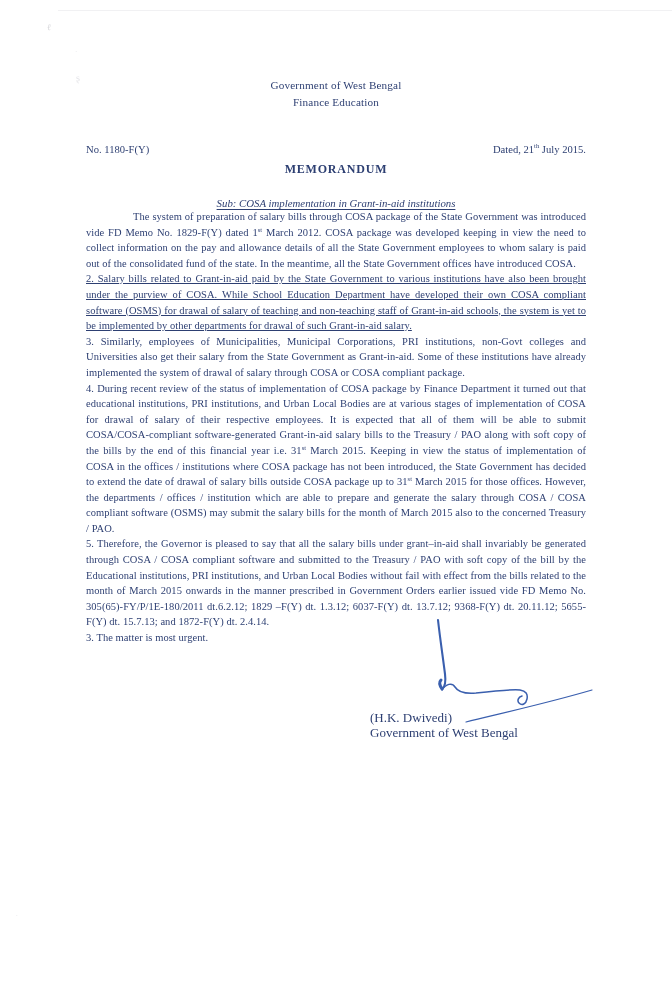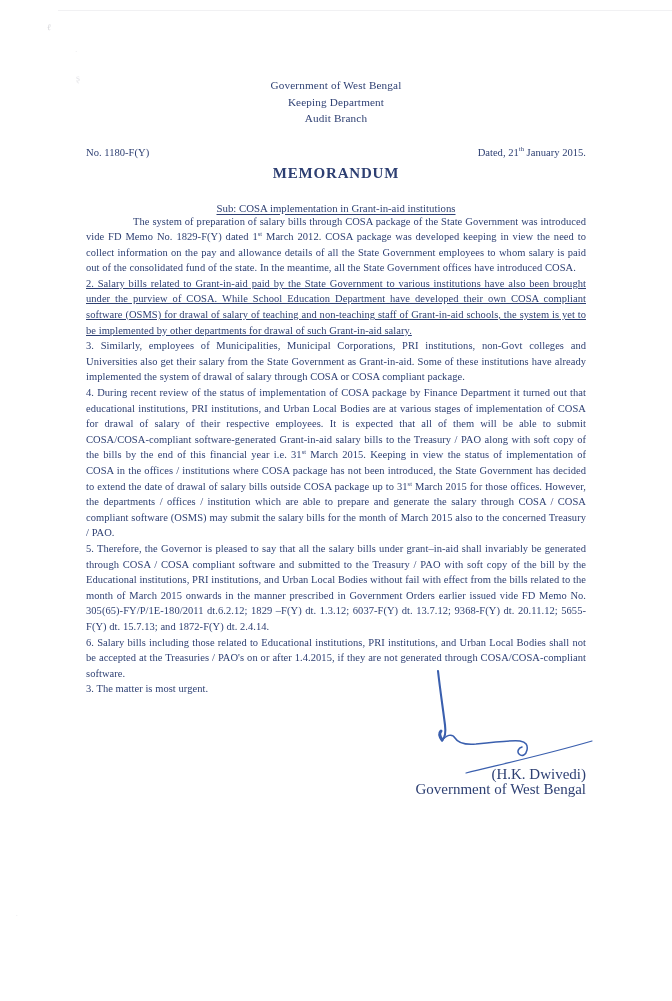--- a/index.html
+++ b/index.html
@@ -47,47 +47,48 @@
   .letterhead {
     text-align: center;
     margin-top: 77px;
     font-size: 11.2px;
     line-height: 16.5px;
     letter-spacing: 0.15px;
   }
 
   .refrow {
     position: relative;
-    margin-top: 20px;
+    margin-top: 34px;
     height: 14px;
     font-size: 10.6px;
   }
   .memo-no {
     position: absolute;
     left: 0;
     top: 0;
   }
   .memo-date {
     position: absolute;
     right: 0;
     top: 0;
   }
 
   .memo-title {
     text-align: center;
     font-weight: bold;
-    font-size: 15px;
+    font-size: 12px;
     letter-spacing: 0.8px;
     margin-top: 4px;
   }
 
   .subject {
     text-align: center;
     margin-top: 20px;
     font-size: 10.8px;
+    font-style: italic;
   }
   .subject span {
     text-decoration: underline;
     text-underline-offset: 2px;
   }
 
   p.para {
     text-align: justify;
     font-size: 10.5px;
     line-height: 15.6px;
@@ -118,66 +119,64 @@
     position: absolute;
     left: 330px;
     top: -44px;
     width: 190px;
     height: 105px;
     pointer-events: none;
   }
   .sig-block {
     position: absolute;
     left: 284px;
-    top: 54px;
+    top: 48px;
     width: 216px;
-    text-align: right;
-    font-size: 15px;
+    text-align: left;
+    font-size: 13px;
     line-height: 15.4px;
   }
 </style>
 </head>
 <body>
 
 <div class="page">
 
   <div class="artifact-edge"></div>
   <div class="artifact artifact-1">ℓ</div>
   <div class="artifact artifact-2">·</div>
   <div class="artifact artifact-3">ʂ</div>
   <div class="artifact artifact-4">∙</div>
 
   <div class="content">
 
     <div class="letterhead">
       <div>Government of West Bengal</div>
-      <div>Keeping Department</div>
-      <div>Audit Branch</div>
+      <div>Finance Education</div>
     </div>
 
     <div class="refrow">
       <div class="memo-no">No. 1180-F(Y)</div>
-      <div class="memo-date"><span>Dated,  21</span><sup>th</sup><span> January 2015.</span></div>
+      <div class="memo-date"><span>Dated,  21</span><sup>th</sup><span> July 2015.</span></div>
     </div>
 
     <div class="memo-title">MEMORANDUM</div>
 
     <div class="subject"><span>Sub:  COSA implementation in Grant-in-aid institutions</span></div>
 
     <p class="para p1"><span>The system of preparation of salary bills through COSA package of the State Government was introduced vide FD Memo No. 1829-F(Y) dated 1</span><sup>st</sup><span> March 2012.  COSA package was developed keeping in view the need to collect information on the pay and allowance details of all the State Government employees to whom salary is paid out of the consolidated fund of the state. In the meantime, all the State Government offices have introduced COSA.</span></p>
 
     <p class="para p2">2. Salary bills related to Grant-in-aid  paid by the State Government to various institutions have also been brought under the purview of COSA.  While School Education Department have developed their own COSA compliant software (OSMS) for drawal of salary of teaching and non-teaching staff of Grant-in-aid schools, the system is yet to be implemented by other departments for drawal of such Grant-in-aid salary.</p>
 
     <p class="para p3">3. Similarly, employees of Municipalities, Municipal Corporations, PRI institutions, non-Govt colleges and Universities also get their salary from the State Government as Grant-in-aid.  Some of these institutions have already implemented the system of drawal of salary through COSA or COSA compliant package.</p>
 
     <p class="para p4"><span>4. During recent review of the status of implementation of COSA package by Finance Department it turned out that educational institutions, PRI institutions, and Urban Local Bodies are at various stages of implementation of COSA for drawal of salary of their respective employees. It is expected that all of them will be able to submit COSA/COSA-compliant software-generated Grant-in-aid salary bills to the Treasury / PAO along with soft copy of the bills by the end of this financial year i.e. 31</span><sup>st</sup><span> March 2015. Keeping in view the status of implementation of COSA in the offices / institutions where COSA package has not been introduced, the State Government has decided to extend the date of drawal of salary bills outside COSA package up to 31</span><sup>st</sup><span> March 2015 for those offices. However, the departments / offices / institution which are able to prepare and generate the salary through COSA / COSA compliant software (OSMS) may submit the salary bills for the month of March 2015 also to the concerned Treasury / PAO.</span></p>
 
     <p class="para p5">5. Therefore, the Governor is pleased to say that all the salary bills under grant–in-aid shall invariably be generated through COSA / COSA compliant software and submitted to the Treasury / PAO with soft copy of the bill by the Educational institutions, PRI institutions, and Urban Local Bodies without fail with effect from the bills related to the month of March 2015 onwards in the manner prescribed in Government Orders earlier issued vide FD Memo No. 305(65)-FY/P/1E-180/2011 dt.6.2.12; 1829 –F(Y) dt. 1.3.12; 6037-F(Y) dt. 13.7.12;  9368-F(Y) dt. 20.11.12; 5655-F(Y) dt. 15.7.13; and 1872-F(Y) dt. 2.4.14.</p>
 
-    <p class="para p6">6. Salary bills including those related to Educational institutions, PRI institutions, and Urban Local Bodies shall not be accepted at the Treasuries / PAO's  on or after 1.4.2015, if they are not generated through COSA/COSA-compliant software.</p>
 
     <p class="para p7">3. The matter is most urgent.</p>
 
     <div class="signature-area">
 
       <svg class="sig-ink" viewBox="0 0 190 105">
         <path d="M22 2 C24 20, 27 40, 29 56 C30 64, 29 69, 26 71" stroke="#3a5fae" stroke-width="2.1" fill="none" stroke-linecap="round"></path>
         <path d="M26 71 C24 68, 23 64, 25 62" stroke="#3a5fae" stroke-width="3" fill="none" stroke-linecap="round"></path>
         <path d="M26 72 C30 66, 36 64, 39 69 C42 74, 48 76, 60 75 C78 73, 96 71, 104 72 C110 73, 112 76, 111 81 C110 86, 106 88, 103 85 C101 83, 102 79, 106 78" stroke="#3a5fae" stroke-width="1.5" fill="none" stroke-linecap="round" stroke-linejoin="round"></path>
         <path d="M50 104 C82 96, 128 86, 176 72" stroke="#3a5fae" stroke-width="1.2" fill="none" stroke-linecap="round"></path>

